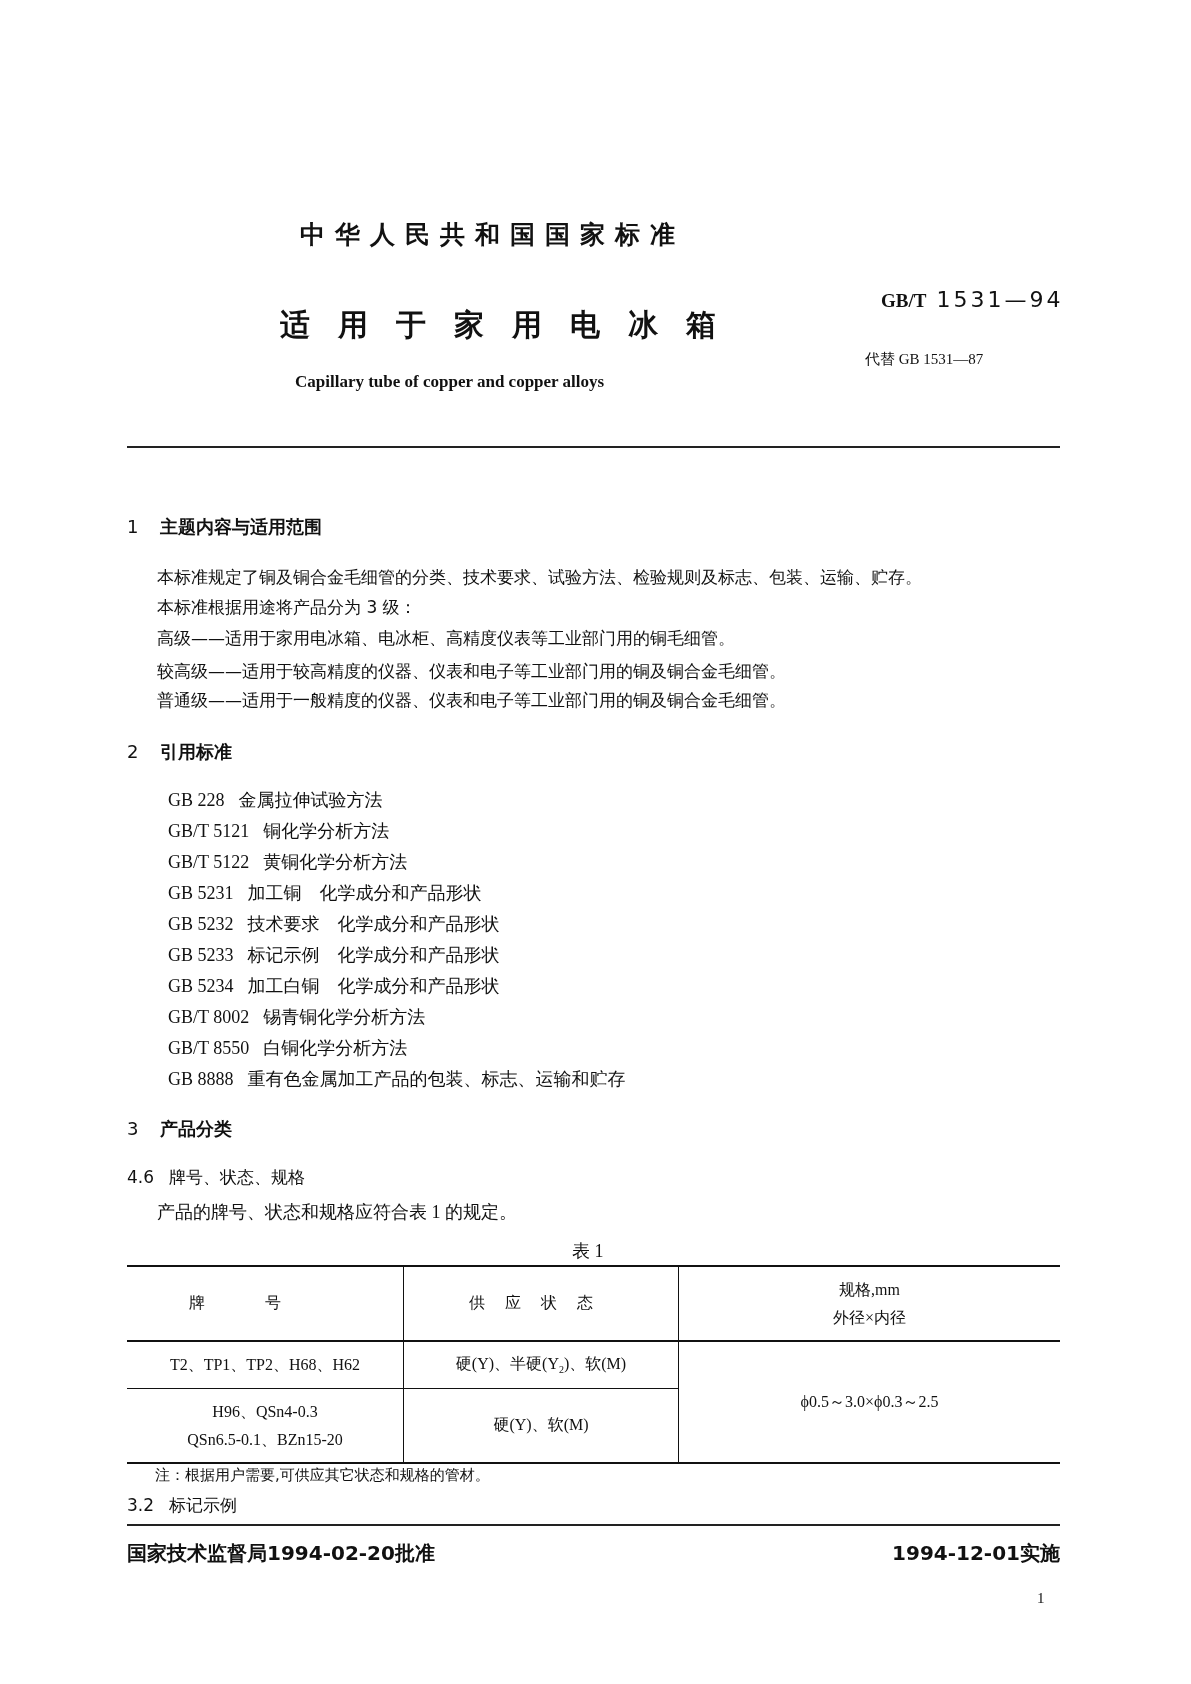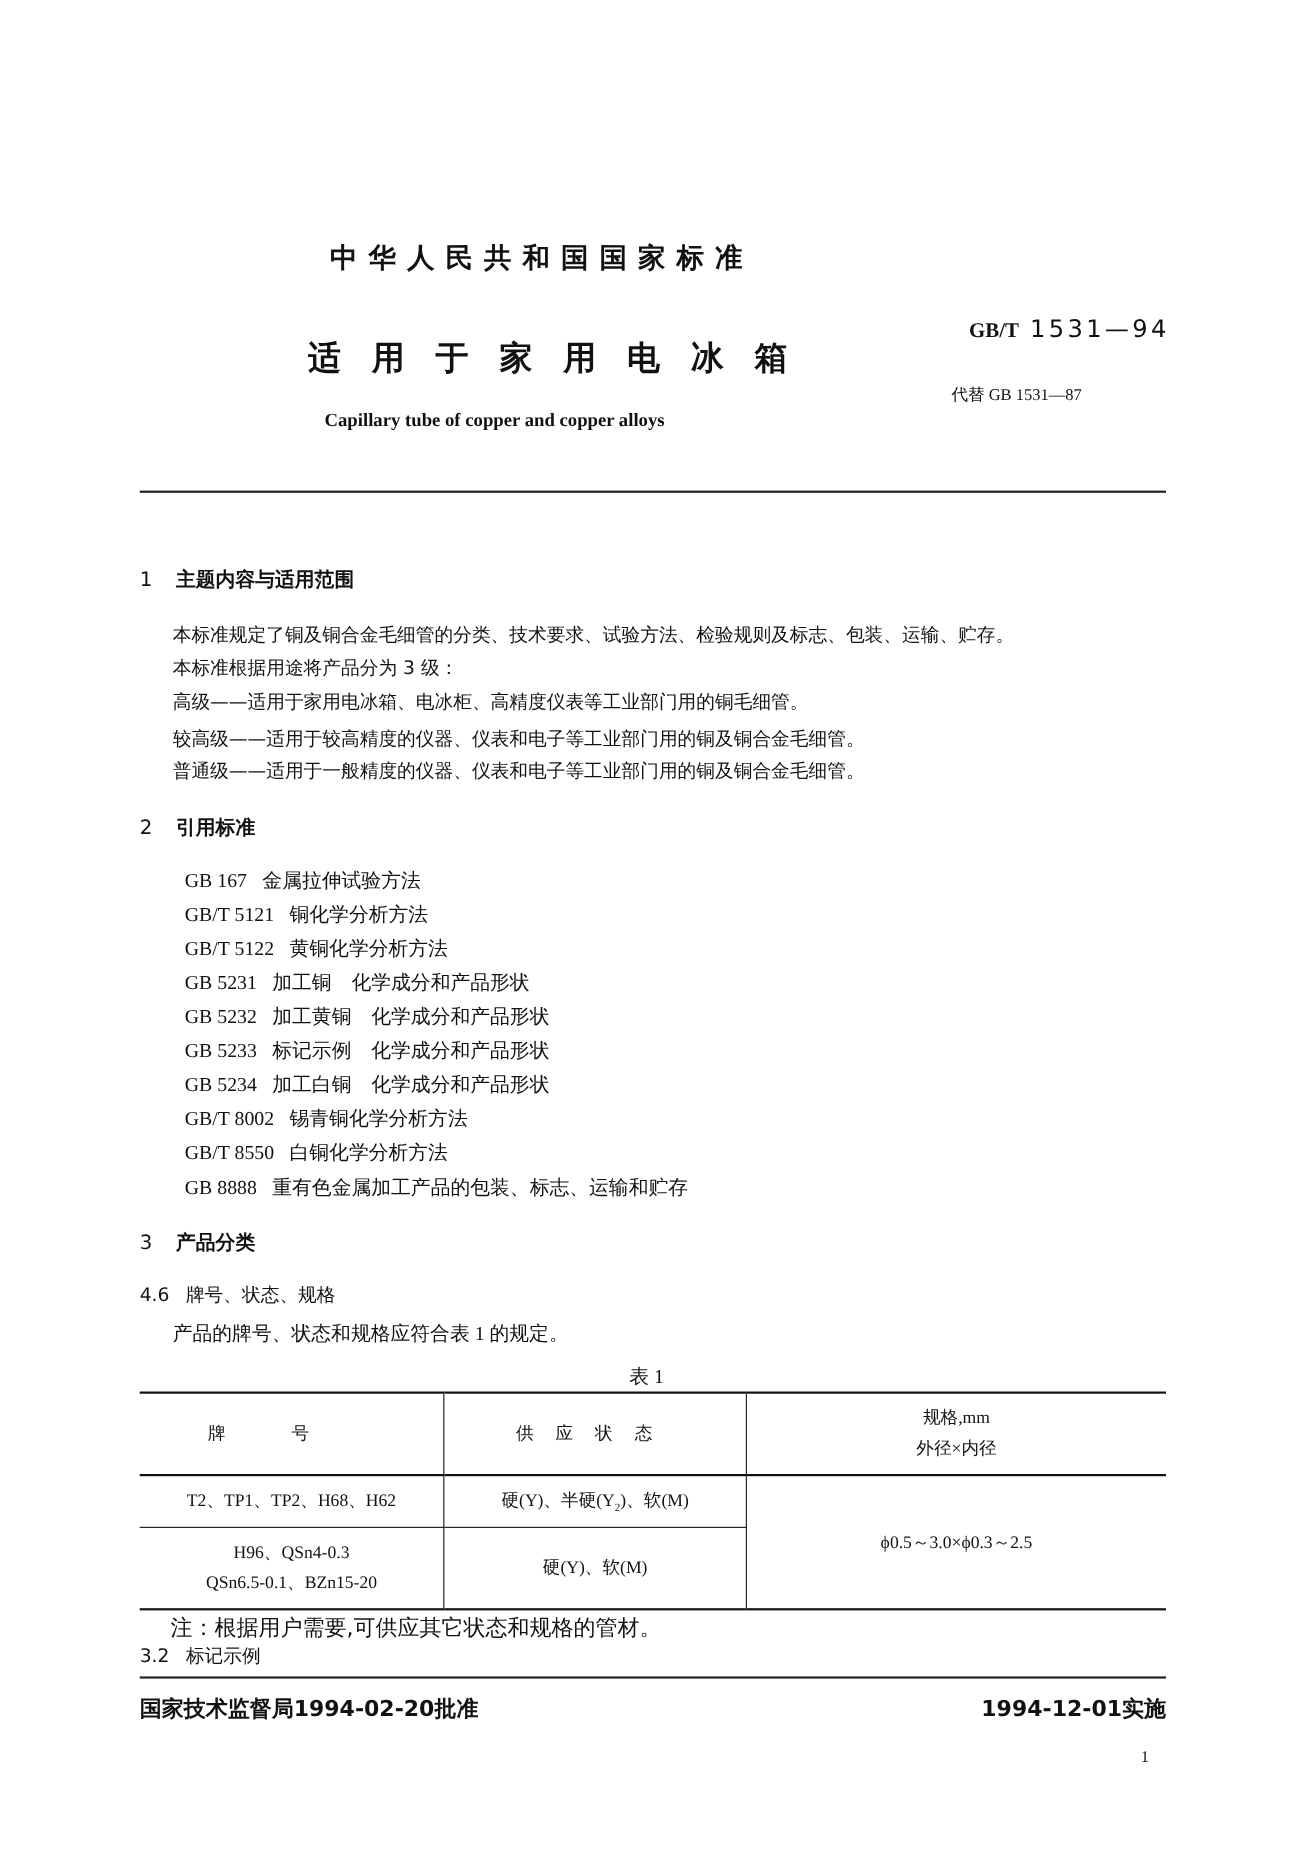--- a/index.html
+++ b/index.html
@@ -44,21 +44,21 @@
   #table1 tr.r2 td { height: 71px; border-bottom: 2px solid #111; }
   #table1 .c1 { width: 274px; border-right: 1.5px solid #111; }
   #table1 .c2 { width: 272px; border-right: 1.5px solid #111; }
   #table1 .c3 { }
   #table1 tr.r1 td.c1, #table1 tr.r1 td.c2 { border-bottom: 1.5px solid #111; }
   #table1 .spaced { letter-spacing: 20px; margin-top: 40px; }
   #table1 .wide { letter-spacing: 60px; }
   #table1 .line { display: block; line-height: 28px; }
   sub { font-size: 10px; }
 
-  #note { left: 155px; top: 1466px; font-size: 20px; white-space: nowrap; }
+  #note { left: 155px; top: 1466px; font-size: 15px; white-space: nowrap; }
   #footer-left { left: 127px; top: 1540px; font-size: 20px; font-weight: bold; white-space: nowrap; }
   #footer-right { right: 131px; top: 1540px; font-size: 20px; font-weight: bold; white-space: nowrap; }
   #page-num { left: 1037px; top: 1590px; font-size: 15px; }
 </style>
 </head>
 <body>
 
 <div id="nat-std" class="abs sans">中华人民共和国国家标准</div>
 <div id="title-zh" class="abs sans">适用于家用电冰箱</div>
 <div id="title-en" class="abs serif">Capillary tube of copper and copper alloys</div>
@@ -76,25 +76,25 @@
 <div class="p sans" style="top:566px;">本标准规定了铜及铜合金毛细管的分类、技术要求、试验方法、检验规则及标志、包装、运输、贮存。</div>
 <div class="p sans" style="top:596px;">本标准根据用途将产品分为 3 级：</div>
 <div class="p sans" style="top:627px;">高级——适用于家用电冰箱、电冰柜、高精度仪表等工业部门用的铜毛细管。</div>
 <div class="p sans" style="top:648px;margin-top:12px;">较高级——适用于较高精度的仪器、仪表和电子等工业部门用的铜及铜合金毛细管。</div>
 <div class="p sans" style="top:689px;">普通级——适用于一般精度的仪器、仪表和电子等工业部门用的铜及铜合金毛细管。</div>
 
 <div class="h1 sans" style="top:740px;">
   <span class="n">2</span><span>引用标准</span>
 </div>
 
-<div class="ref" style="top:788px;"><span class="code serif">GB 167</span><span class="gap"></span><span class="sans">金属拉伸试验方法</span></div>
+<div class="ref" style="top:788px;"><span class="code serif">GB 228</span><span class="gap"></span><span class="sans">金属拉伸试验方法</span></div>
 <div class="ref" style="top:819px;"><span class="code serif">GB/T 5121</span><span class="gap"></span><span class="sans">铜化学分析方法</span></div>
 <div class="ref" style="top:850px;"><span class="code serif">GB/T 5122</span><span class="gap"></span><span class="sans">黄铜化学分析方法</span></div>
 <div class="ref" style="top:881px;"><span class="code serif">GB 5231</span><span class="gap"></span><span class="sans">加工铜　化学成分和产品形状</span></div>
-<div class="ref" style="top:912px;"><span class="code serif">GB 5232</span><span class="gap"></span><span class="sans">加工黄铜　化学成分和产品形状</span></div>
+<div class="ref" style="top:912px;"><span class="code serif">GB 5232</span><span class="gap"></span><span class="sans">技术要求　化学成分和产品形状</span></div>
 <div class="ref" style="top:943px;"><span class="code serif">GB 5233</span><span class="gap"></span><span class="sans">标记示例　化学成分和产品形状</span></div>
 <div class="ref" style="top:974px;"><span class="code serif">GB 5234</span><span class="gap"></span><span class="sans">加工白铜　化学成分和产品形状</span></div>
 <div class="ref" style="top:1005px;"><span class="code serif">GB/T 8002</span><span class="gap"></span><span class="sans">锡青铜化学分析方法</span></div>
 <div class="ref" style="top:1036px;"><span class="code serif">GB/T 8550</span><span class="gap"></span><span class="sans">白铜化学分析方法</span></div>
 <div class="ref" style="top:1067px;"><span class="code serif">GB 8888</span><span class="gap"></span><span class="sans">重有色金属加工产品的包装、标志、运输和贮存</span></div>
 
 <div class="h1 sans" style="top:1117px;">
   <span class="n">3</span><span>产品分类</span>
 </div>
 <div class="h2 sans" style="top:1166px;">

